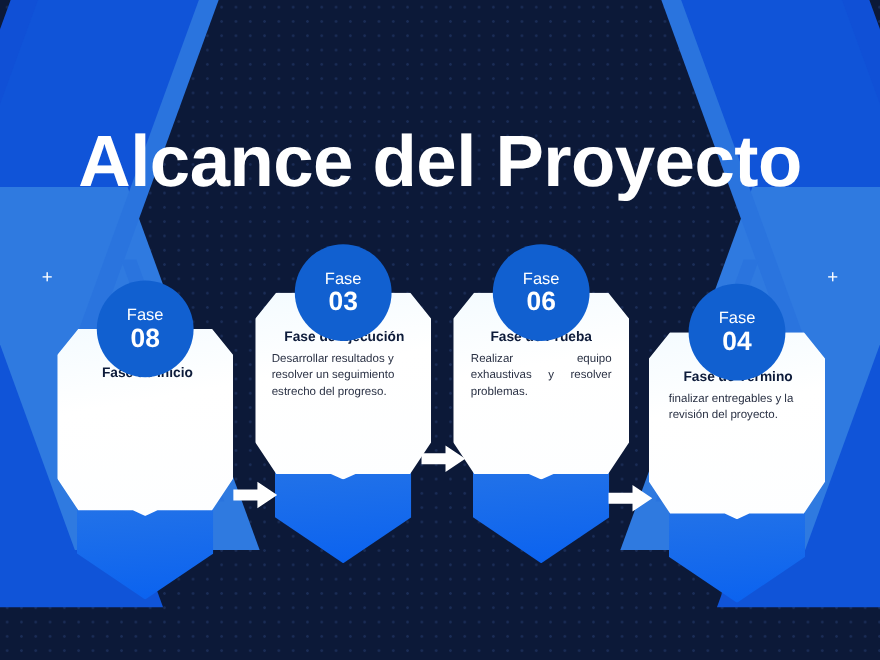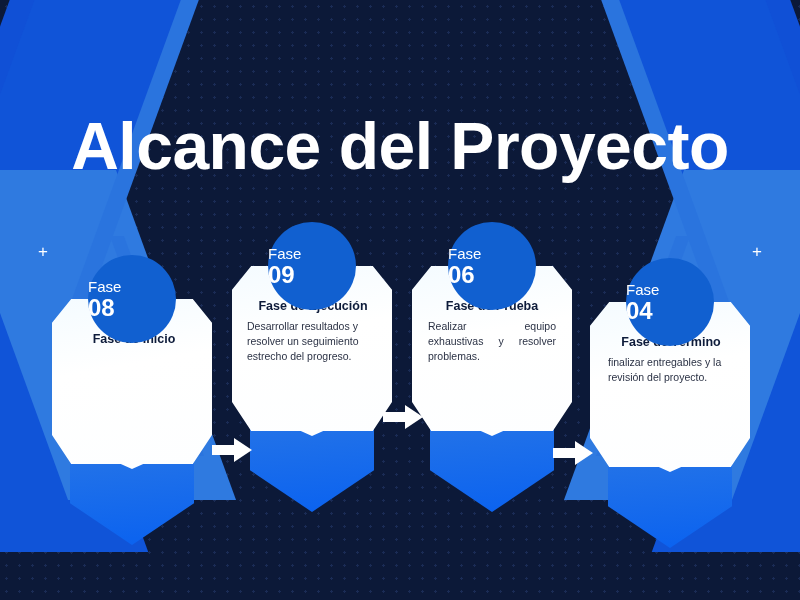--- a/index.html
+++ b/index.html
@@ -200,20 +200,21 @@
     position: absolute;
     left: 36px;
     top: 0;
     width: 88px;
     height: 88px;
     border-radius: 50%;
     background: #1160d0;
     z-index: 4;
     display: flex;
     flex-direction: column;
+    align-items: center;
     justify-content: center;
     color: #ffffff;
   }
   .badge-word {
     font-size: 15px;
     line-height: 1;
     font-weight: 400;
     margin-bottom: 2px;
   }
   .badge-num {
@@ -280,21 +281,21 @@
     <div class="step s2">
       <div class="chev"></div>
       <div class="panel">
         <div class="panel-inner">
           <div class="step-title">Fase de Ejecución</div>
           <div class="step-body">Desarrollar resultados y resolver un seguimiento estrecho del progreso.</div>
         </div>
       </div>
       <div class="badge">
         <div class="badge-word">Fase</div>
-        <div class="badge-num">09</div>
+        <div class="badge-num">03</div>
       </div>
     </div>
 
     <div class="step s3">
       <div class="chev"></div>
       <div class="panel">
         <div class="panel-inner">
           <div class="step-title">Fase de Prueba</div>
           <div class="step-body">Realizar equipo exhaustivas y resolver problemas.</div>
         </div>

